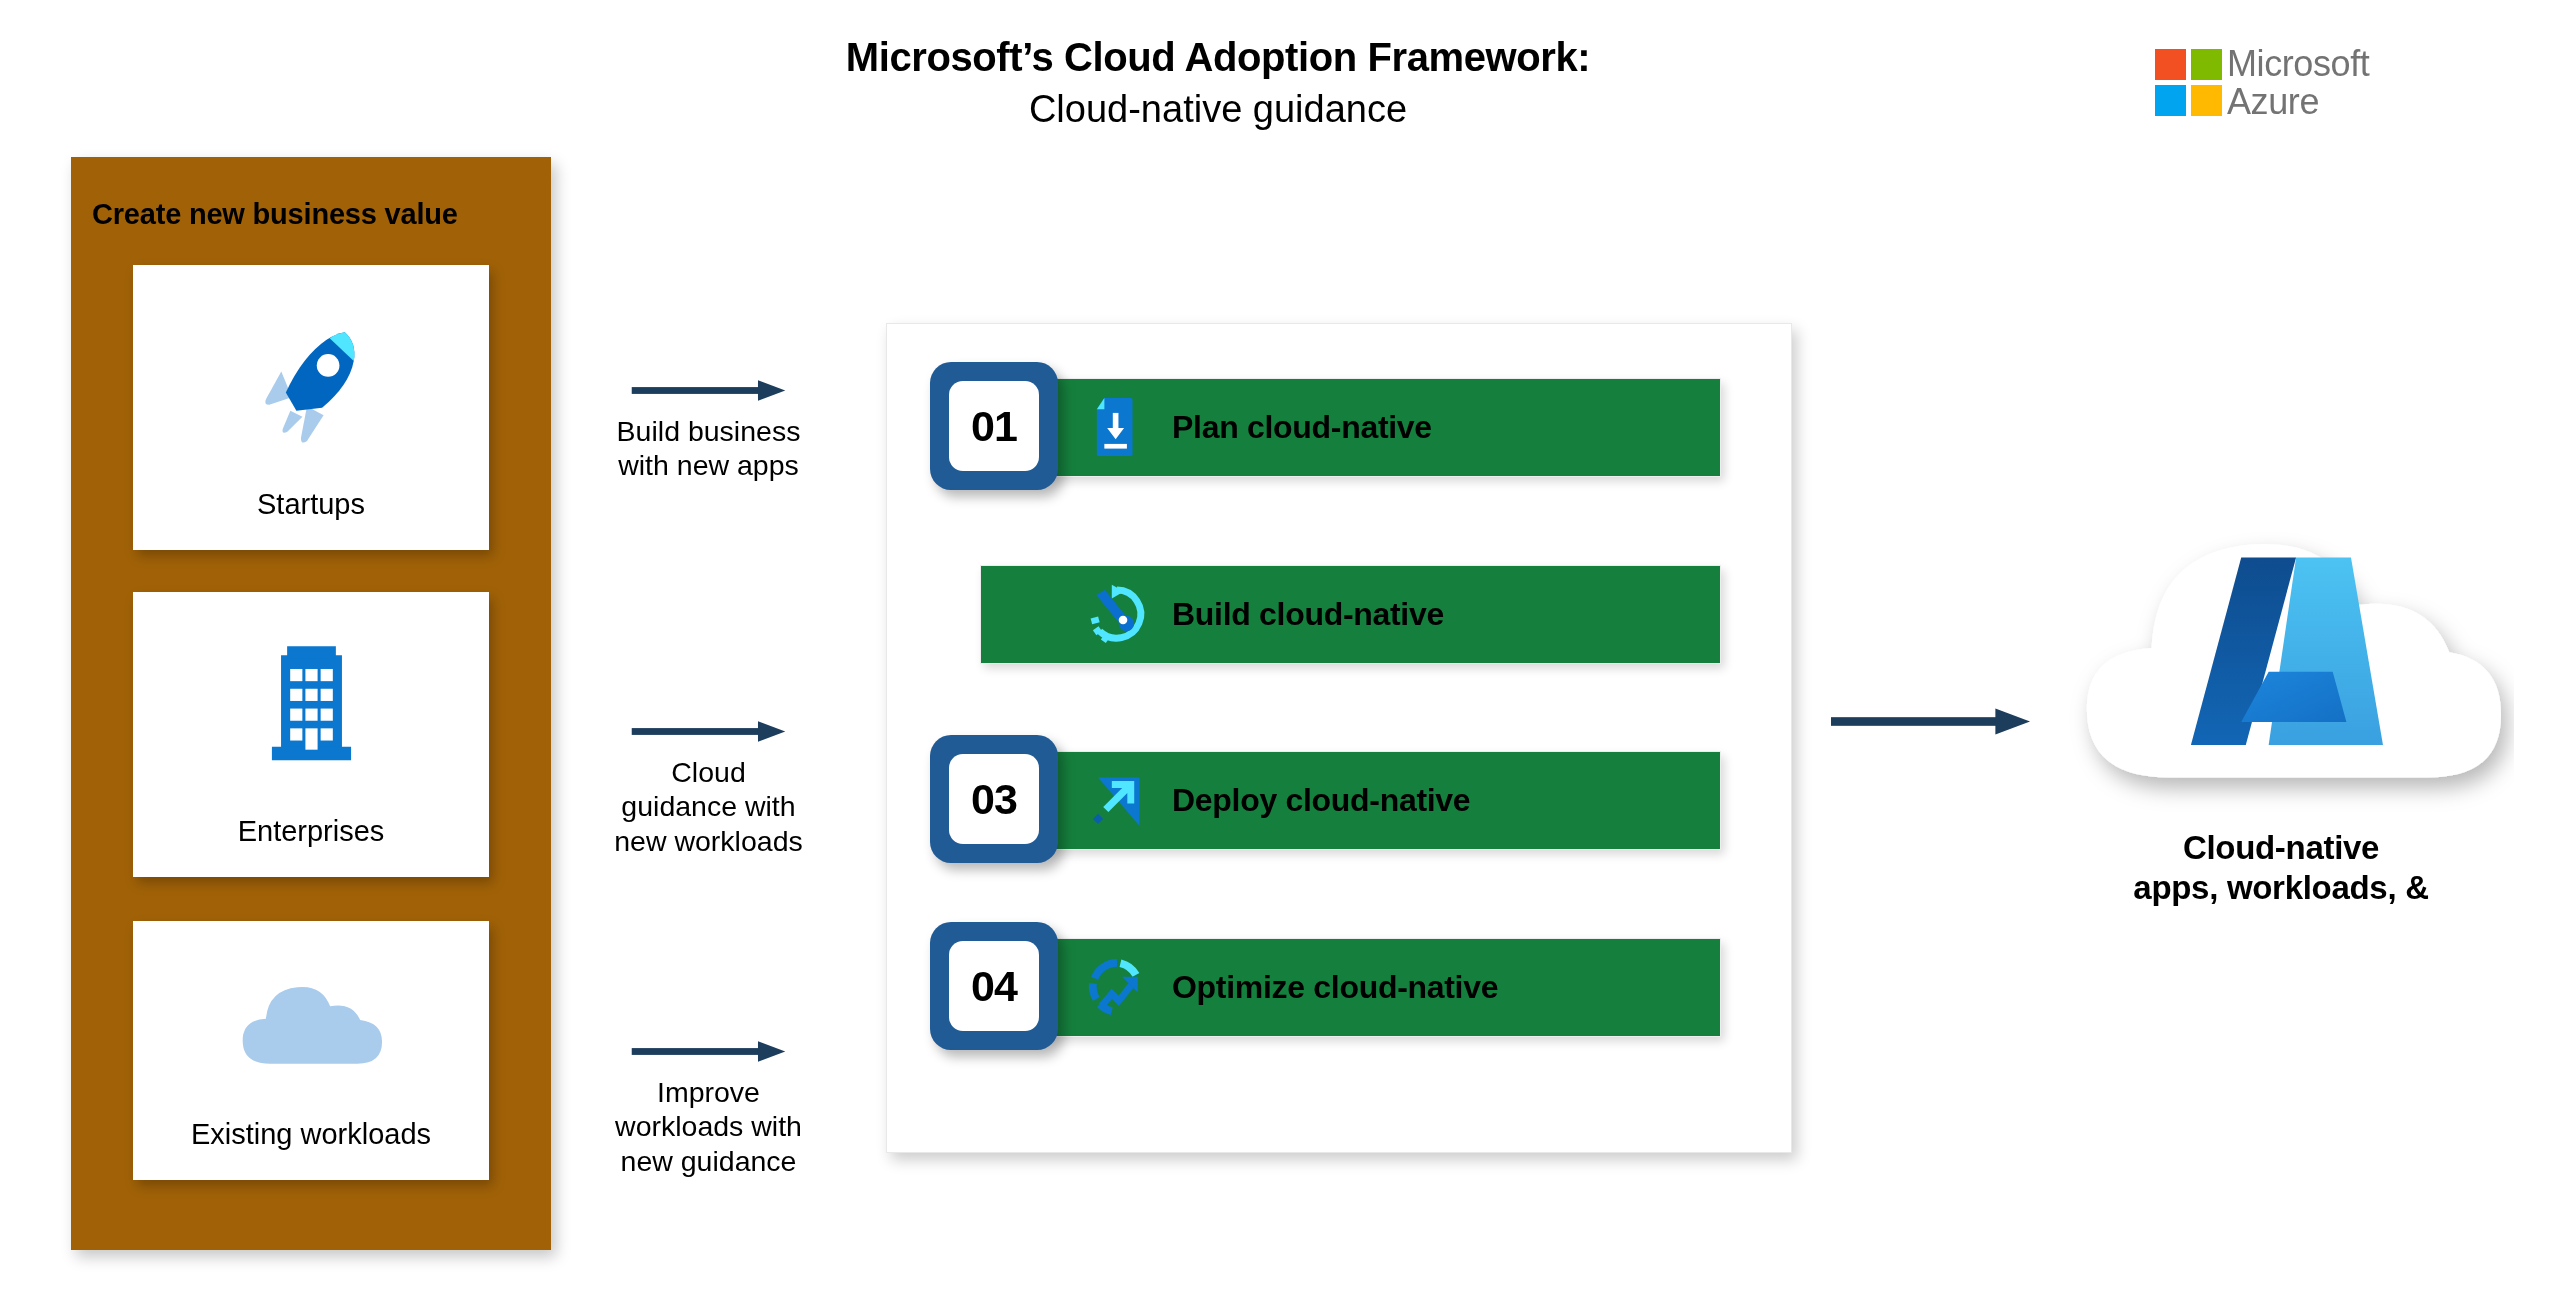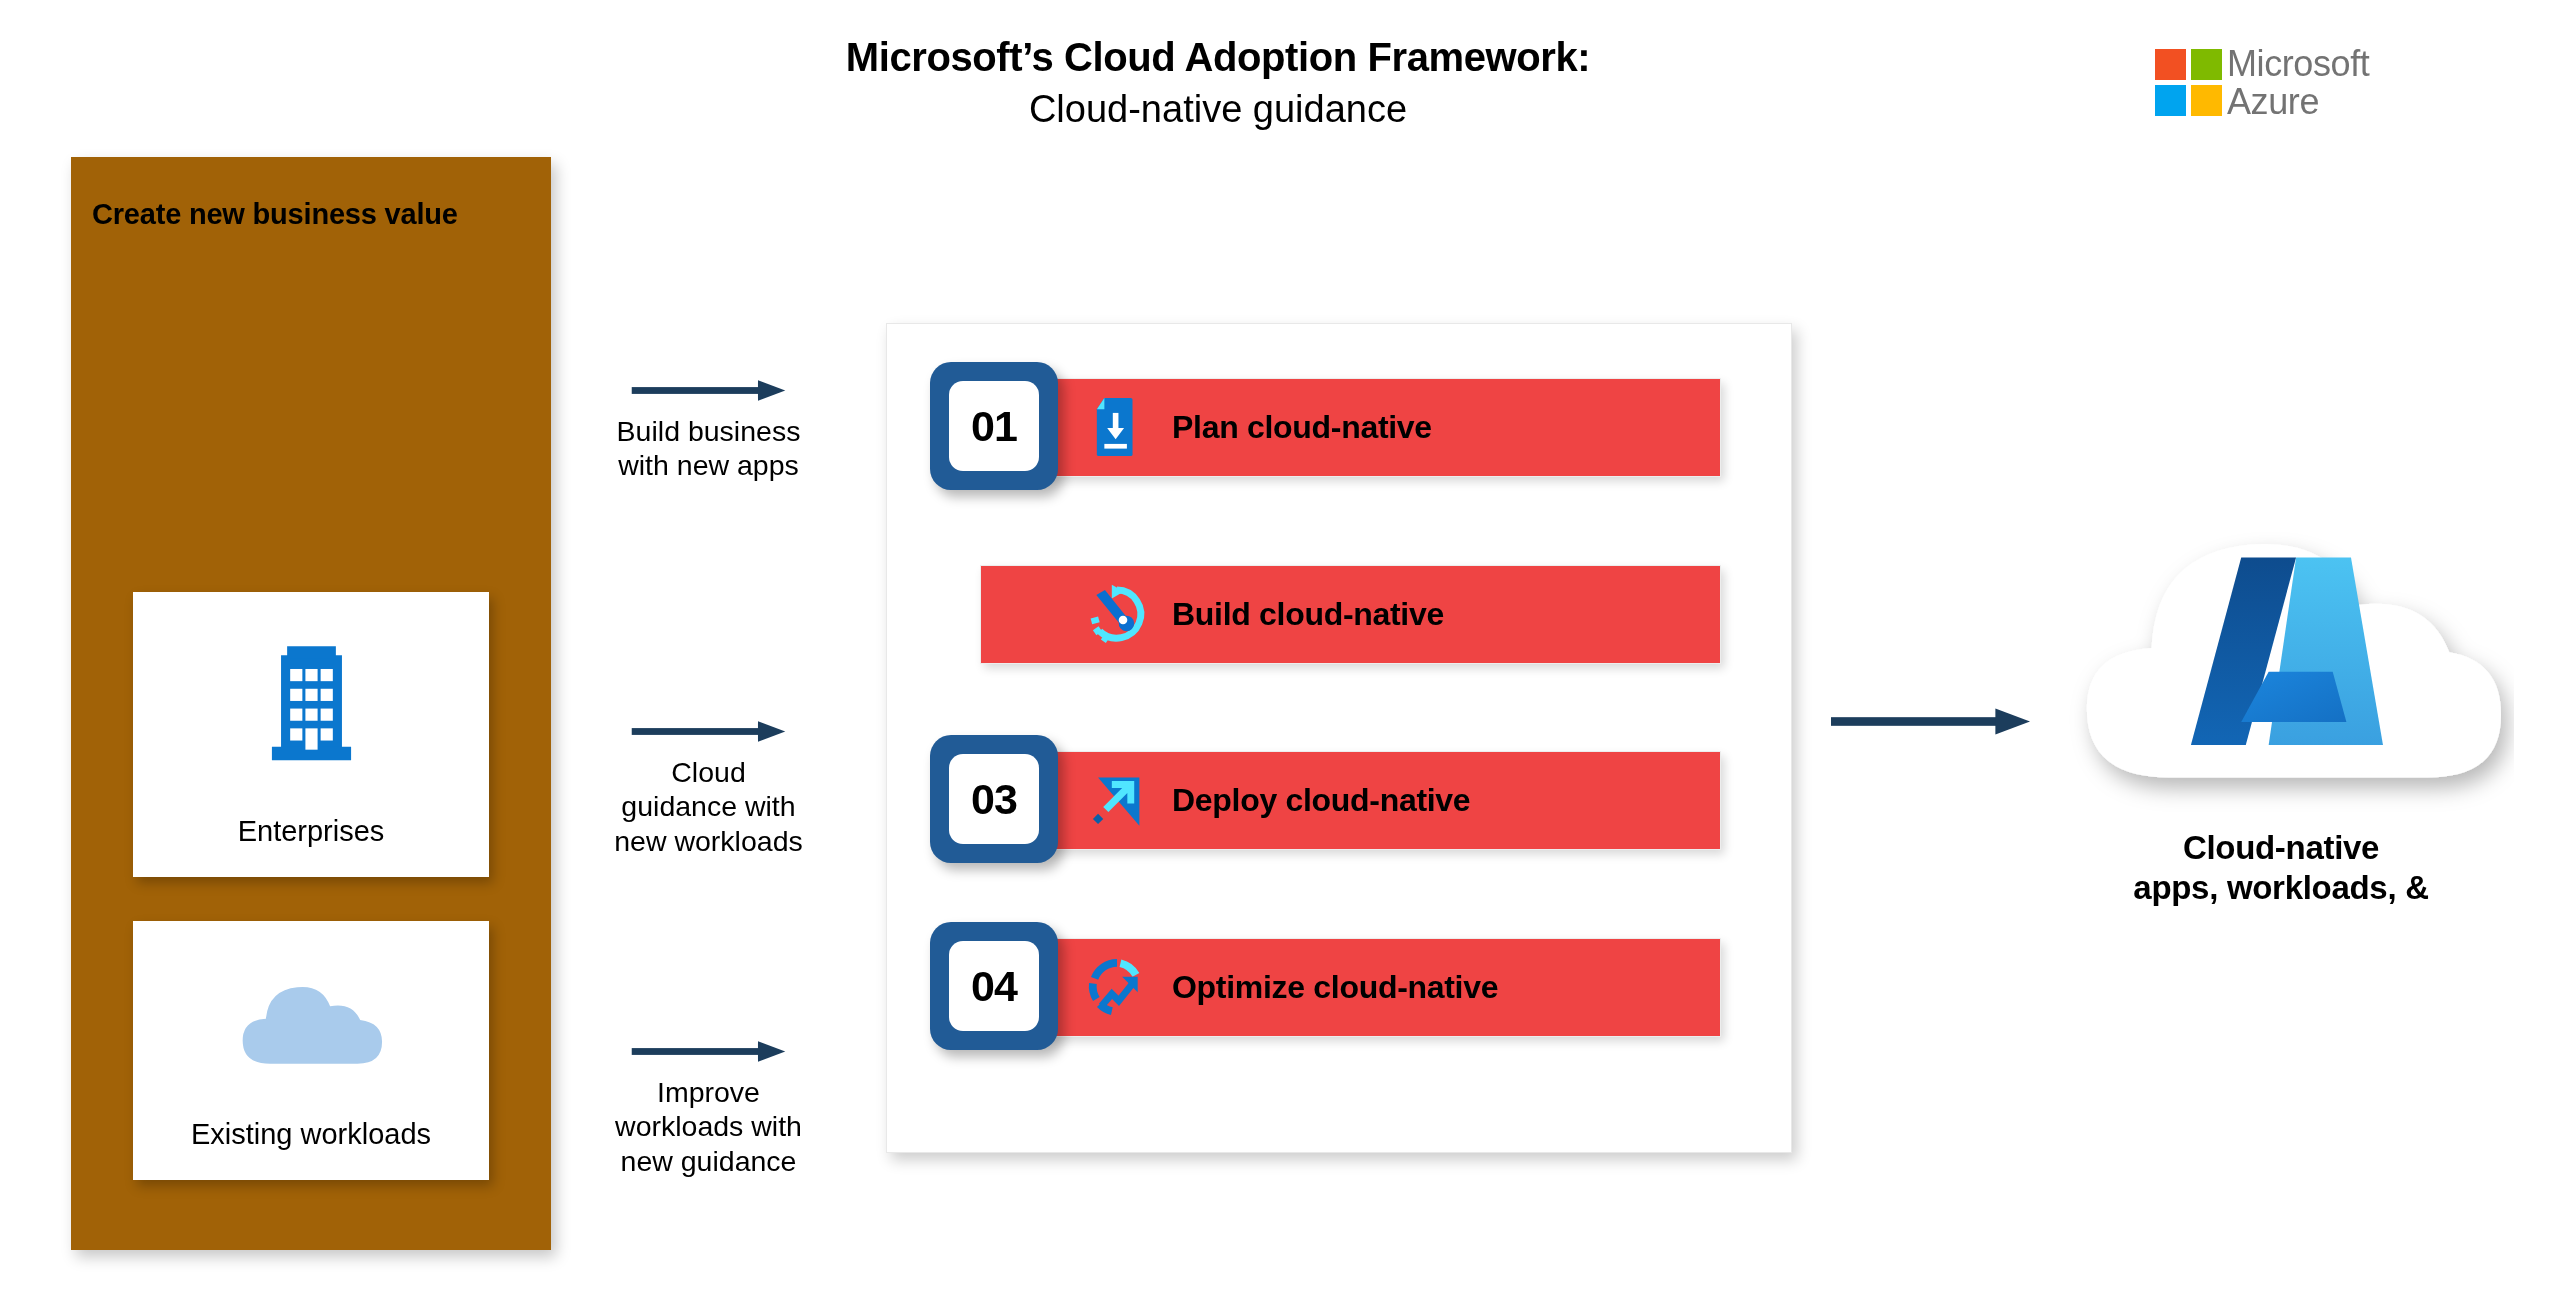--- a/index.html
+++ b/index.html
@@ -153,21 +153,21 @@
   #step-row-1 { top: 225px; }
   #step-row-2 { top: 411px; }
   #step-row-3 { top: 598px; }
 
   .step-bar {
     position: absolute;
     left: 93px;
     top: 15.5px;
     width: 739px;
     height: 97px;
-    background: #ef4444;
+    background: #15803d;
     border: 0.9px solid #EDEDED;
     box-shadow: 3.5px 5.2px 9.5px rgba(0,0,0,0.16);
     display: flex;
     align-items: center;
   }
   .step-icon {
     margin-left: 105px;
     width: 62px;
     height: 62px;
     flex: 0 0 auto;
@@ -251,20 +251,37 @@
   </div>
   <div id="brand-text">
     <span>Microsoft</span>
     <span>Azure</span>
   </div>
 </div>
 
 <div id="left-panel">
   <div id="left-panel-title">Create new business value</div>
 
+  <div class="segment-card" id="card-startups">
+    <div class="seg-icon-wrap">
+      <svg width="151" height="151" viewBox="0 0 100 100" aria-hidden="true">
+
+        <path d="M30 46 L20 64 Q18 68 22 68 L37 63 Z" fill="#A9CBEC"></path>
+        <path d="M36 72 L31 84 Q30 88 34 86 L44 76 Z" fill="#A9CBEC"></path>
+        <path d="M47 69 L43 90 Q43 95 47 92 L58 75 Z" fill="#A9CBEC"></path>
+
+        <path d="M72 20 Q80 27 78 39 Q75 55 57 70 L40 72 L33 60 Q44 36 60 25 Q66 21 72 20 Z" fill="#0066C0"></path>
+
+        <path d="M72 20 Q80 27 78 39 L62 24 Q66 21 72 20 Z" fill="#50E6FF"></path>
+
+        <circle cx="61" cy="42" r="7.5" fill="#ffffff"></circle>
+      </svg>
+    </div>
+    <div class="seg-label">Startups</div>
+  </div>
 
   <div class="segment-card" id="card-enterprises">
     <div class="seg-icon-wrap">
       <svg width="121" height="134" viewBox="0 0 72 88" aria-hidden="true">
         <g fill="#0B77CE">
           <path d="M16 12 h40 v66 h-40 z"></path>
           <path d="M20 6 h32 v8 h-32 z"></path>
           <path d="M10 72 h52 v9 h-52 z"></path>
         </g>
         <g fill="#ffffff">

